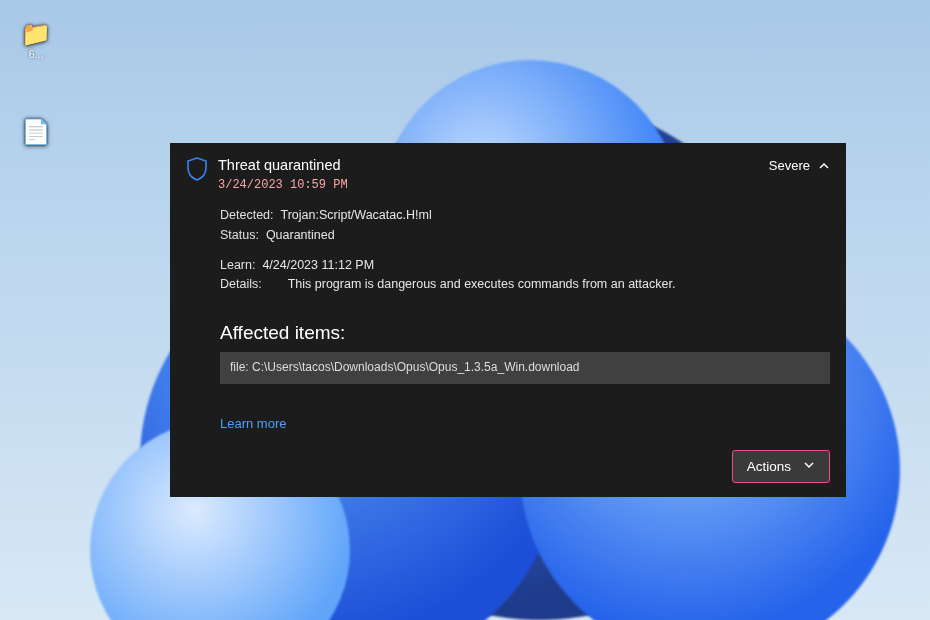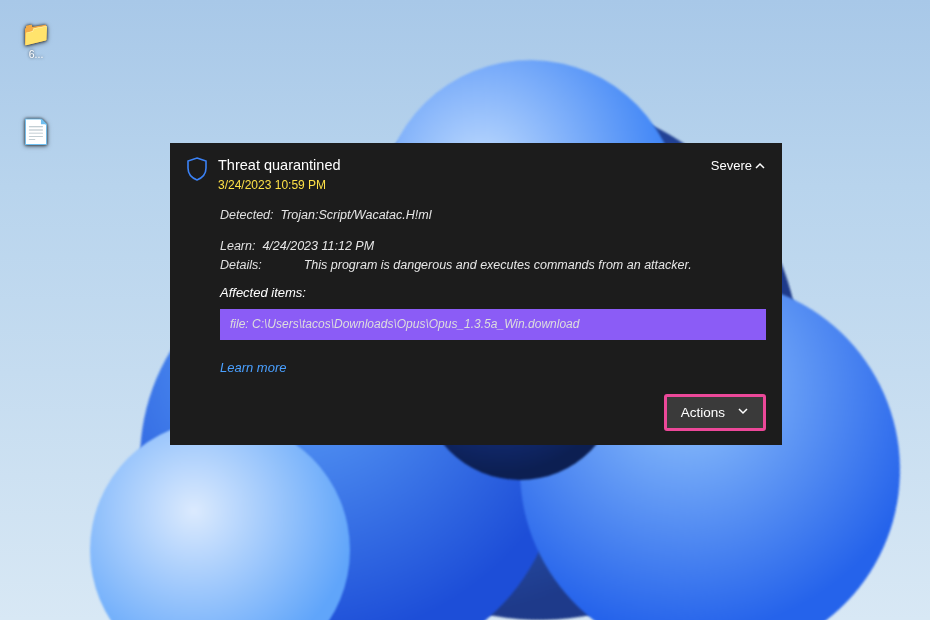--- a/index.html
+++ b/index.html
@@ -42,74 +42,74 @@
       display: block;
       filter: drop-shadow(0 1px 2px rgba(0,0,0,.5));
     }
     .di1 { top: 20px; }
     .di2 { top: 118px; }
 
     .panel {
       position: absolute;
       left: 170px;
       top: 143px;
-      width: 612px;
+      width: 676px;
       background: #1c1c1c;
       color: #e6e6e6;
       font-size: 12.5px;
       line-height: 1.45;
       padding: 12px 16px 14px 16px;
     }
     .panel-header {
       display: flex;
       align-items: flex-start;
       gap: 10px;
       margin-bottom: 12px;
     }
     .shield {
       flex: 0 0 auto;
       margin-top: 2px;
     }
     .title-block { flex: 1; }
     .title { font-size: 14.5px; color: #fff; margin-bottom: 1px; }
-    .subtitle { font-size: 12px; color: #fde047; }
+    .subtitle { font-size: 12px; color: #fca5a5; font-family: Liberation Mono, monospace; }
     .severity {
       display: flex;
       align-items: center;
-      gap: 2px;
+      gap: 8px;
       font-size: 13px;
       color: #fff;
       cursor: pointer;
       padding-top: 2px;
     }
     .chev { display: inline-flex; }
 
-    .info { padding-left: 34px; font-style: italic; }
+    .info { padding-left: 34px; }
     .row { margin: 1px 0; }
     .row .label { color: #e0e0e0; }
     .spacer { height: 10px; }
-    .details-row { display: flex; gap: 42px; }
-    .section-title { font-size: 13px; color: #fff; margin: 10px 0 6px 0; }
+    .details-row { display: flex; gap: 26px; }
+    .section-title { font-size: 19px; color: #fff; margin: 26px 0 6px 0; }
     .file-item {
-      background: #8b5cf6;
+      background: #404040;
       padding: 7px 10px;
       margin: 5px 0;
       font-size: 12px;
       color: #ddd;
     }
-    .learn { color: #4aa0ff; margin-top: 14px; display: inline-block; cursor: pointer; font-size: 13px; }
+    .learn { color: #4aa0ff; margin-top: 26px; display: inline-block; cursor: pointer; font-size: 13px; }
 
     .actions-row {
       display: flex;
       justify-content: flex-end;
       margin-top: 16px;
     }
     .actions-btn {
       background: #3a3a3a;
-      border: 3px solid #ec4899;
+      border: 1px solid #ec4899;
       color: #fff;
       padding: 6px 14px;
       font-size: 13.5px;
       display: flex;
       align-items: center;
       gap: 12px;
       cursor: pointer;
       border-radius: 3px;
     }
   </style>
@@ -153,20 +153,24 @@
           </svg>
       </span>
     </div>
   </div>
 
   <div class="info">
     <div class="row">
       <span class="label">Detected:</span>
       &nbsp;<span>Trojan:Script/Wacatac.H!ml</span>
     </div>
+    <div class="row">
+      <span class="label">Status:</span>
+      &nbsp;<span>Quarantined</span>
+    </div>
 
     <div class="spacer"></div>
 
     <div class="row">
       <span class="label">Learn:</span>
       &nbsp;<span>4/24/2023 11:12 PM</span>
     </div>
     <div class="row details-row">
       <span class="label">Details:</span>
       <span>This program is dangerous and executes commands from an attacker.</span>

